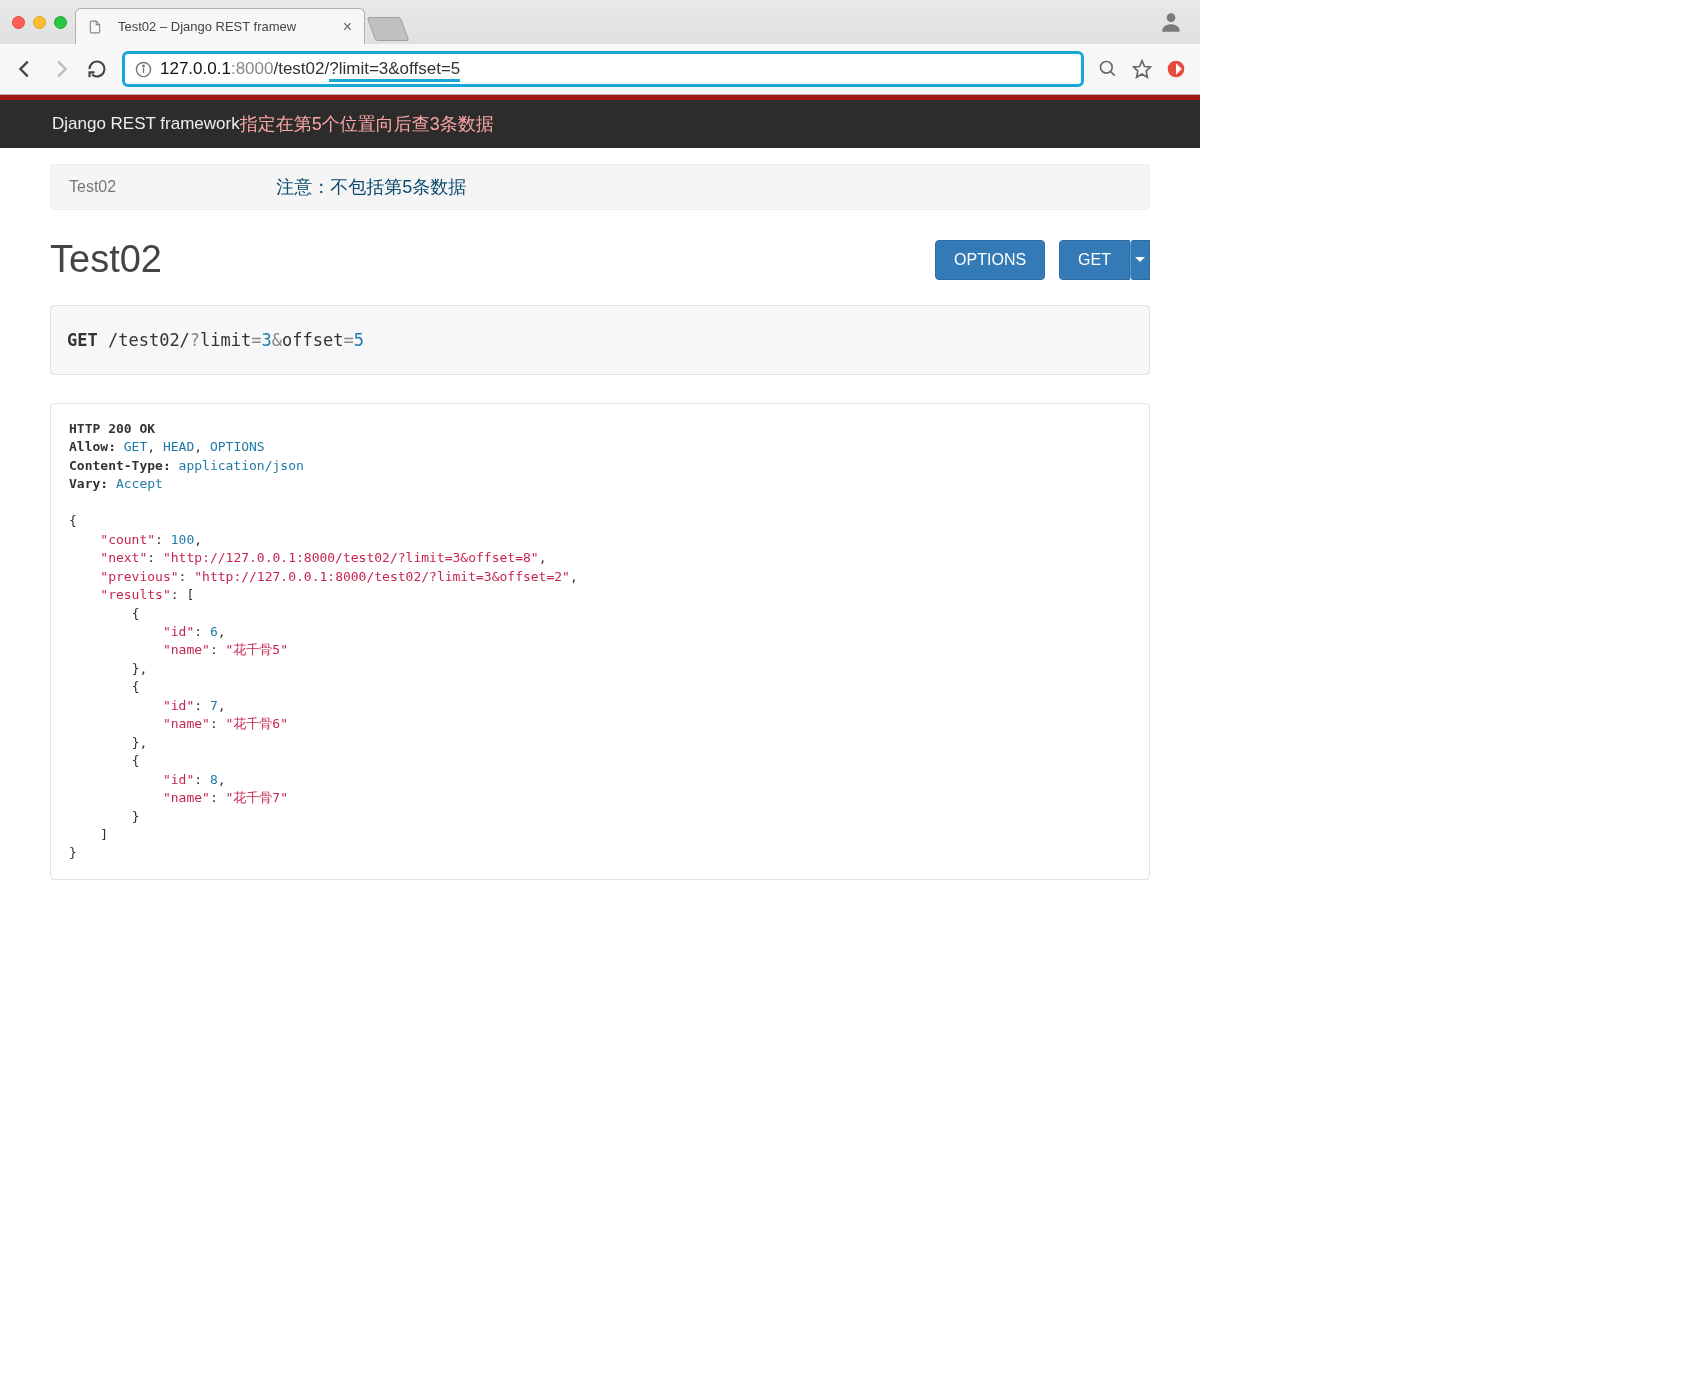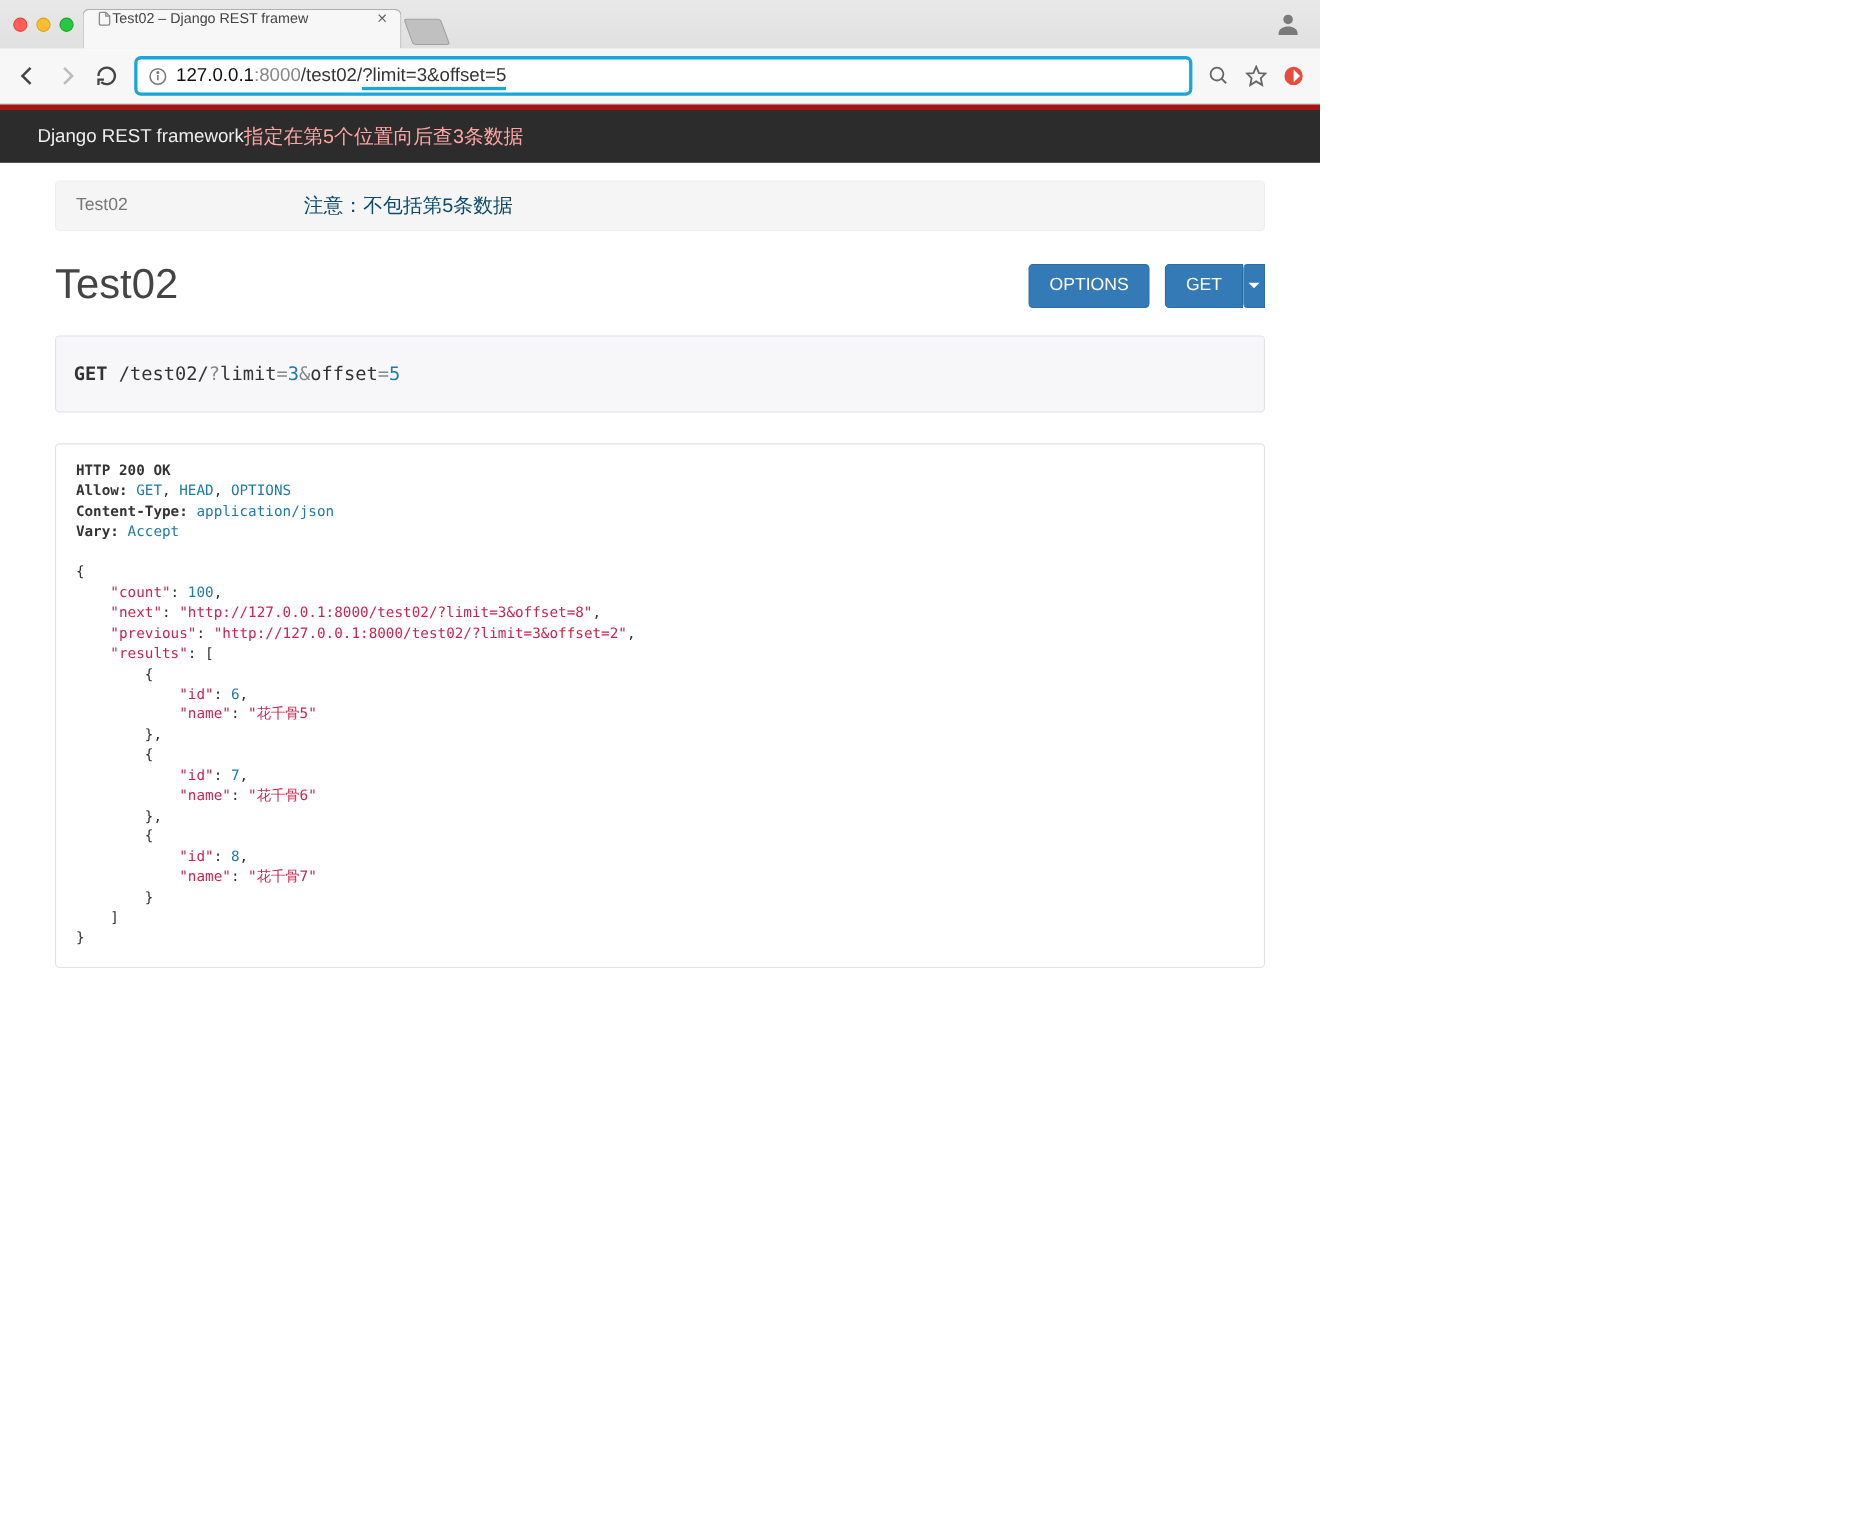--- a/index.html
+++ b/index.html
@@ -6,42 +6,42 @@
 body { font-family: -apple-system, "Helvetica Neue", Helvetica, Arial, sans-serif; background: #fff; width: 1200px; }
 
 
 .browser-chrome { background: linear-gradient(#e8e8e8, #d8d8d8); border-bottom: 1px solid #b0b0b0; }
 .tab-bar { display: flex; align-items: center; height: 44px; padding-left: 12px; }
 .traffic-lights { display: flex; gap: 8px; padding-right: 8px; }
 .tl { width: 13px; height: 13px; border-radius: 50%; }
 .tl.red { background: #ff5e57; border: 1px solid #e04842; }
 .tl.yellow { background: #ffbd2e; border: 1px solid #dfa023; }
 .tl.green { background: #28c940; border: 1px solid #20a532; }
-.tab { background: #f7f7f7; height: 36px; margin-top: 8px; display: flex; padding: 0 12px; border-top-left-radius: 6px; border-top-right-radius: 6px; border: 1px solid #b0b0b0; border-bottom: none; font-size: 13px; color: #444; min-width: 290px; gap: 0; position: relative; }
+.tab { background: #f7f7f7; height: 36px; margin-top: 8px; display: flex; align-items: center; padding: 0 12px; border-top-left-radius: 6px; border-top-right-radius: 6px; border: 1px solid #b0b0b0; border-bottom: none; font-size: 13px; color: #444; min-width: 290px; gap: 16px; position: relative; }
 .tab .file-icon { width: 14px; height: 16px; }
 .tab-close { font-size: 16px; color: #666; margin-left: auto; }
 .new-tab { width: 34px; height: 24px; background: #c0c0c0; margin-left: 6px; margin-top: 14px; transform: skewX(20deg); border-radius: 3px; border: 1px solid #a0a0a0; }
 .profile-icon { margin-left: auto; margin-right: 16px; width: 26px; height: 26px; fill: #7a7a7a; }
 
 .toolbar { display: flex; align-items: center; height: 50px; padding: 0 14px; gap: 14px; background: #f7f7f7; }
 .nav-btn { width: 22px; height: 22px; display: flex; align-items: center; justify-content: center; color: #555; }
 .nav-btn.disabled { color: #bbb; }
 .addr-bar { flex: 1; height: 36px; background: #fff; border: 3px solid #18a7d8; border-radius: 6px; display: flex; align-items: center; padding: 0 10px; gap: 8px; font-size: 17px; color: #333; }
 .addr-bar .info-icon { width: 17px; height: 17px; }
 .addr-path { color: #333; }
 .addr-host { color: #111; }
 .addr-port { color: #888; }
 .addr-query-underline { border-bottom: 3px solid #18a7d8; padding-bottom: 1px; }
 .toolbar-right { display: flex; gap: 14px; align-items: center; }
 .tbr-icon { width: 20px; height: 20px; }
 
 .red-strip { height: 5px; background: #a31515; }
 
 
-.navbar { background: #2c2c2c; height: 48px; display: flex; align-items: center; padding: 0 34px; color: #eee; font-size: 17px; }
+.navbar { background: #2c2c2c; height: 48px; display: flex; align-items: center; padding: 0 52px; color: #eee; font-size: 17px; }
 .nav-annotation { color: #fca5a5; font-size: 18px; }
 
 .container { padding: 0 50px 40px; }
 .breadcrumb-row { background: #f5f5f5; border: 1px solid #eee; border-radius: 4px; padding: 10px 18px; margin-top: 16px; display: flex; align-items: center; }
 .crumb-text { color: #777; font-size: 16px; }
 .crumb-annotation { color: #0c4a6e; font-size: 18px; margin-left: 160px; }
 
 .title-row { display: flex; align-items: center; margin-top: 28px; }
 .page-title { font-size: 38px; font-weight: 400; color: #444; }
 .title-buttons { margin-left: auto; display: flex; gap: 14px; }

